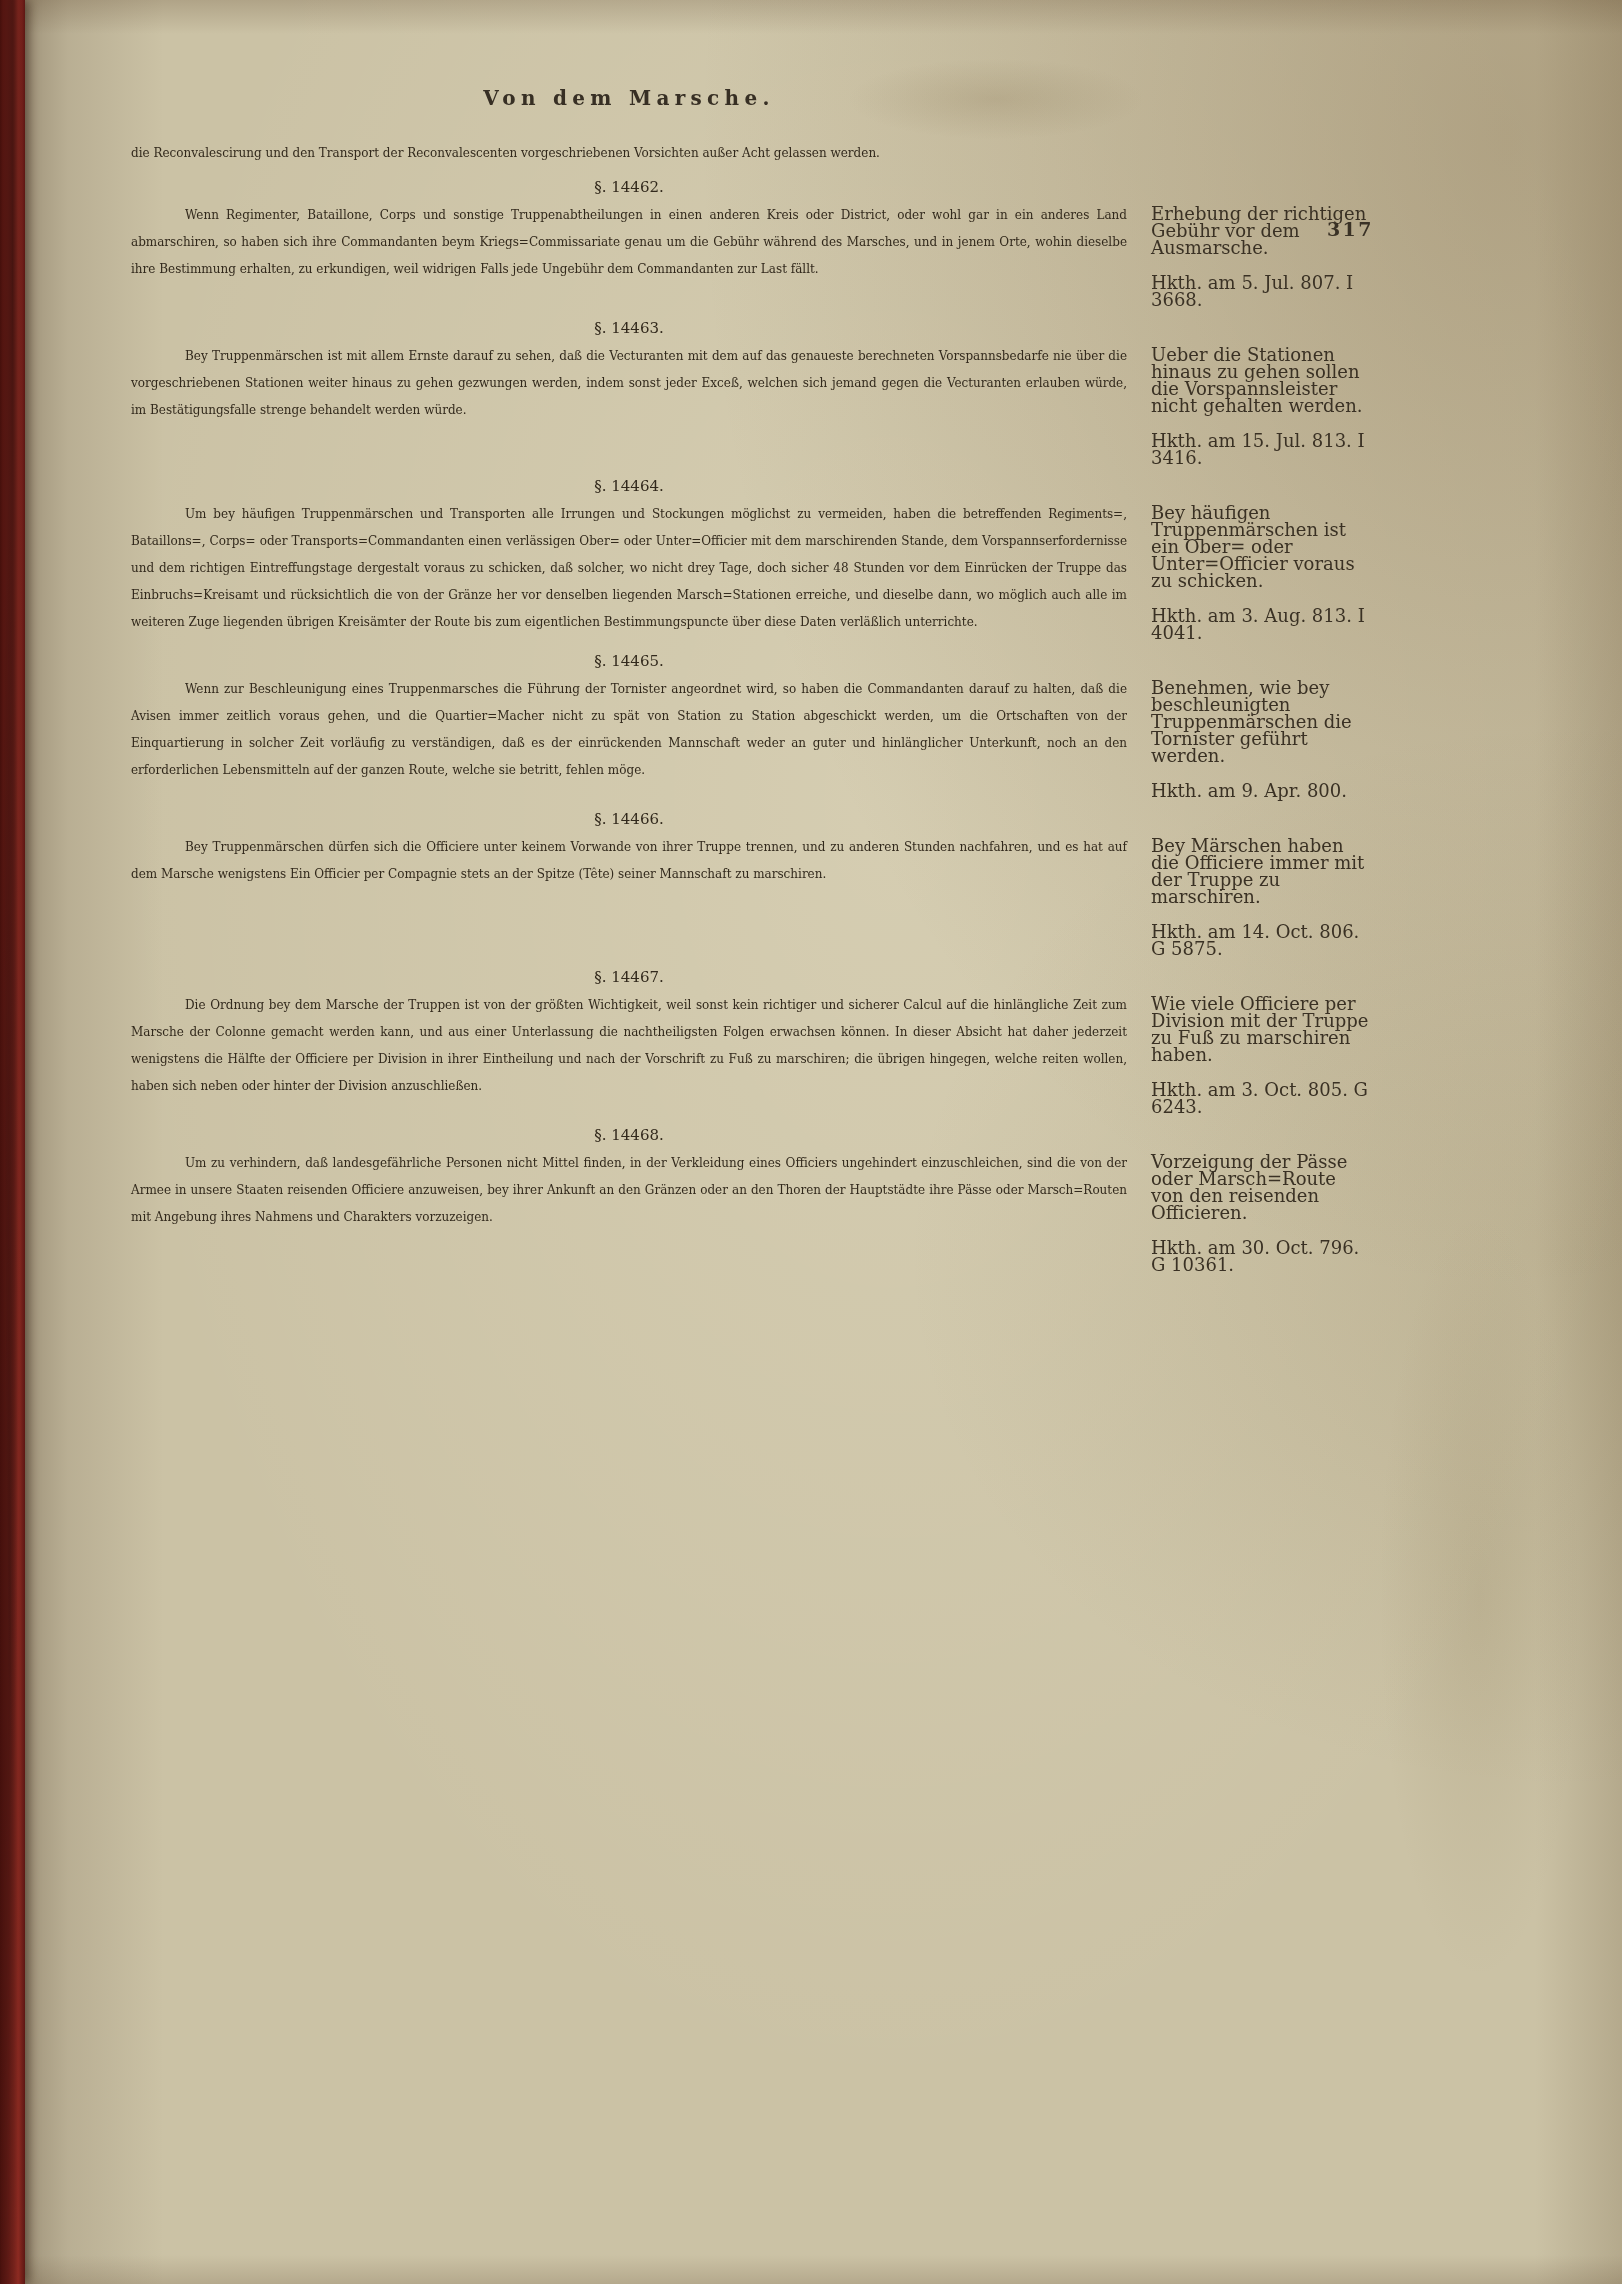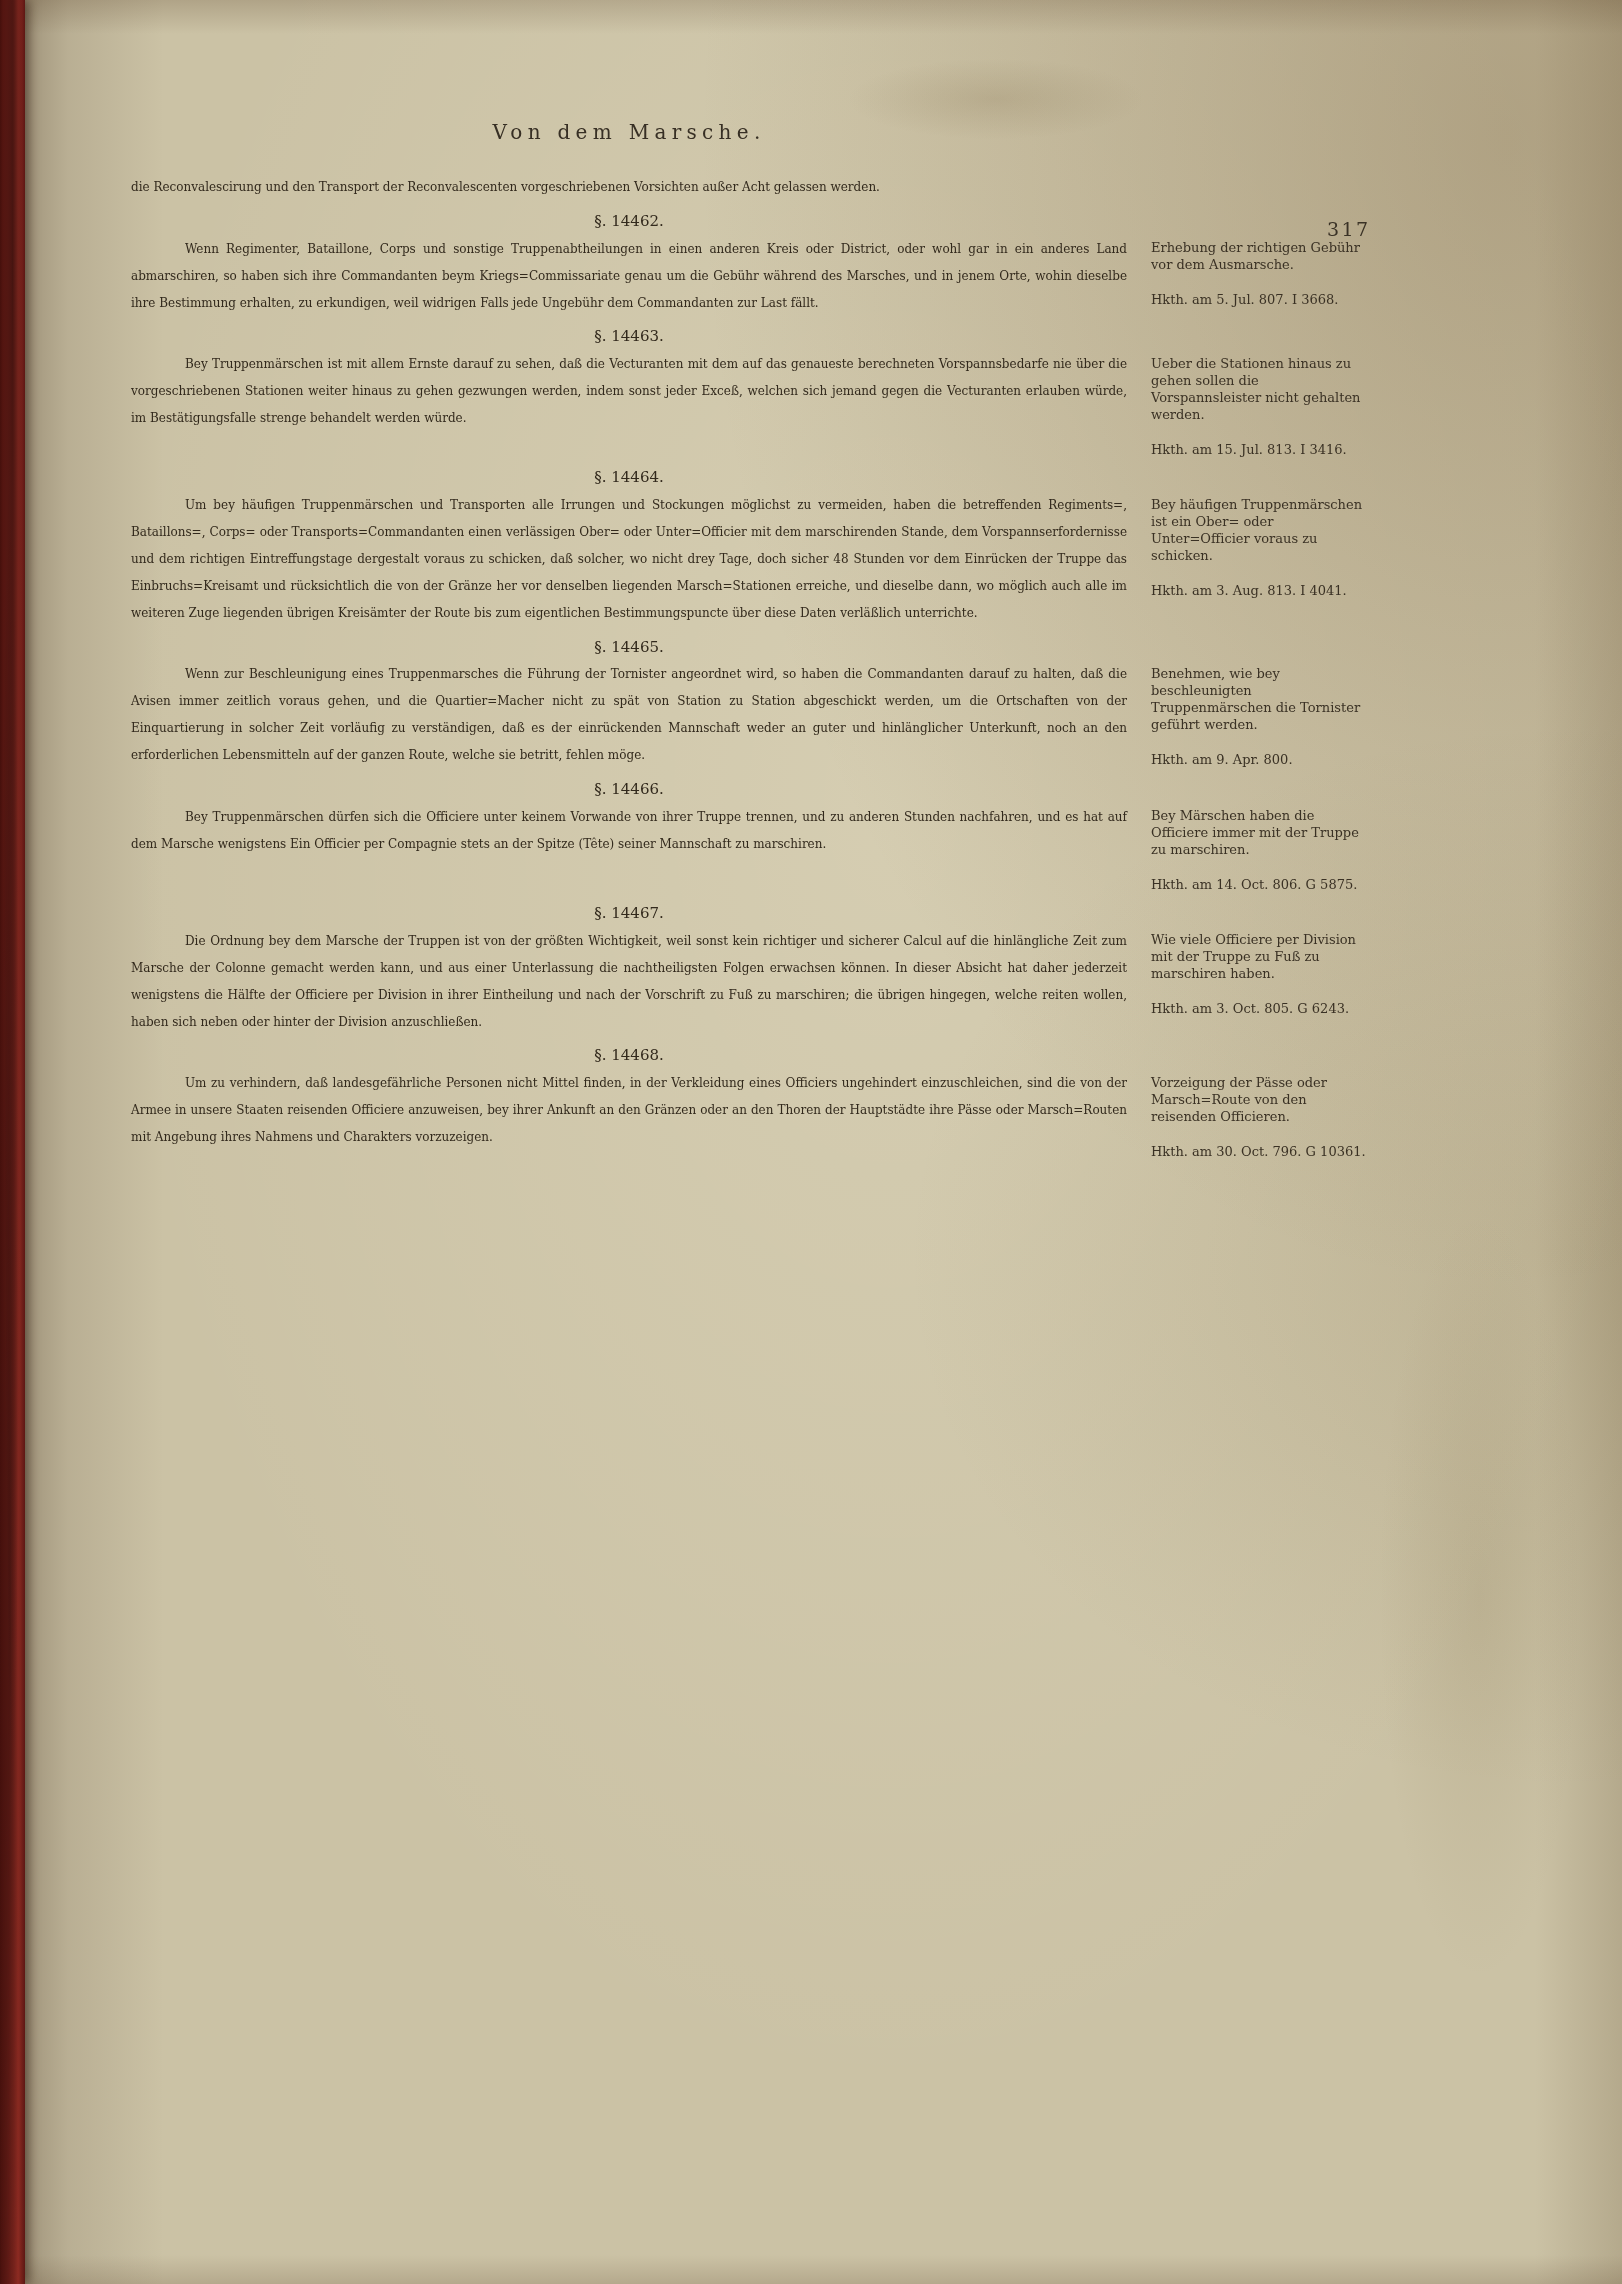--- a/index.html
+++ b/index.html
@@ -45,22 +45,23 @@
     background: radial-gradient(ellipse at center, rgba(120,100,65,0.18), rgba(0,0,0,0) 70%);
   }
   .stain-b {
     position: absolute;
     left: 1378px; top: 1209px;
     width: 203px; height: 774px;
     background: radial-gradient(ellipse at center, rgba(125,108,70,0.15), rgba(0,0,0,0) 70%);
   }
   .header-row {
     position: relative;
-    padding-top: 120px;
+    padding-top: 86px;
     height: 34px;
+    font-weight: bold;
   }
   .running-title {
     width: 996px;
     margin-left: 131px;
     text-align: center;
     font-size: 20px;
     letter-spacing: 5.3px;
     color: #372f24;
   }
   .page-number {
@@ -81,21 +82,21 @@
     display: flex;
     align-items: flex-start;
   }
   .main-col {
     width: 996px;
     flex: 0 0 996px;
   }
   .note-col {
     flex: 0 0 218px;
     margin-left: 24px;
-    font-size: 13px;
+    font-size: 18px;
     line-height: 17px;
     color: #3a3124;
     text-align: left;
   }
   .section-row .note-col { padding-top: 38px; }
   .intro-row .note-col { padding-top: 0; }
   .main-col p {
     margin: 0;
     font-size: 12px;
     line-height: 27px;

